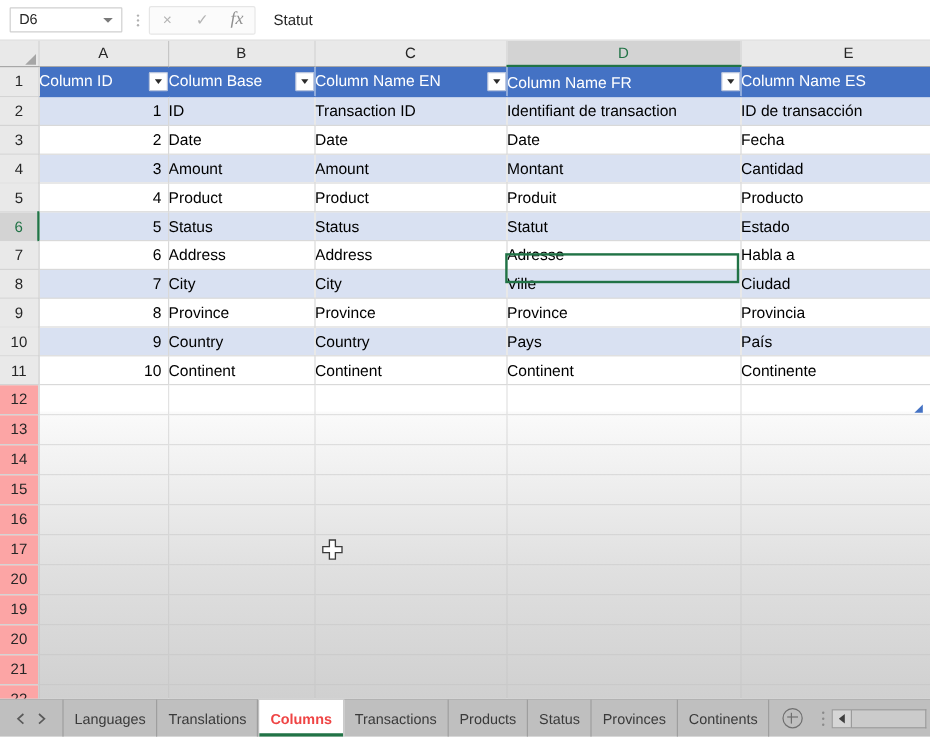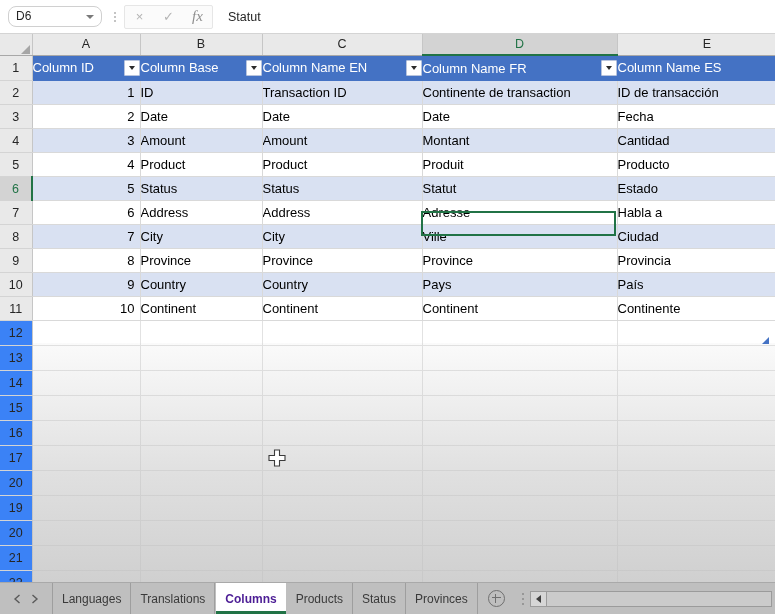--- a/index.html
+++ b/index.html
@@ -24,21 +24,21 @@
     box-sizing: border-box;
     padding: 0 2px;
     border-bottom: 1px solid #d4d4d4;
   }
   #name-box {
     width: 94px;
     height: 21px;
     margin-left: 6px;
     background: #ffffff;
     border: 1px solid #d0d0d0;
-    border-radius: 8px;
+    border-radius: 1px;
     display: flex;
     align-items: center;
     box-sizing: border-box;
     padding: 0 4px 0 7px;
   }
   #name-box-value {
     font-size: 12px;
     color: #262626;
     flex: 1;
     line-height: 19px;
@@ -228,21 +228,21 @@
     display: block;
   }
 
   
   td.empty {
     height: 24px;
     border-right: 1px solid #e2e2e2;
     border-bottom: 1px solid #e2e2e2;
     background: transparent;
   }
-  tr.emptyrow .rowhead { background: #3b82f6; }
+  tr.emptyrow .rowhead { background: #fca5a5; }
 
   
   #empty-shade {
     position: absolute;
     left: 32px;
     top: 309px;
     width: 765px;
     height: 239px;
     background: linear-gradient(to bottom, rgba(210,210,210,0.10) 0%, rgba(198,198,198,0.55) 55%, rgba(192,192,192,0.75) 100%);
     pointer-events: none;
@@ -305,21 +305,21 @@
     display: flex;
     align-items: center;
     font-size: 12px;
     color: #3a3a3a;
     border-right: 1px solid #9e9e9e;
     background: transparent;
   }
   .tab:first-child { border-left: 1px solid #9e9e9e; }
   .tab.active {
     background: #ffffff;
-    color: #4c1d95;
+    color: #ef4444;
     font-weight: bold;
     border-right: 1px solid #bfbfbf;
     border-left: 1px solid #bfbfbf;
     box-shadow: inset 0 -3px 0 0 #217346;
   }
   #add-sheet {
     width: 38px;
     display: flex;
     align-items: center;
     justify-content: center;
@@ -455,21 +455,21 @@
             <div class="thead-inner">
               <span class="thead-label">Column Name ES</span>
             </div>
           </td>
         </tr>
         <tr>
           <td class="rowhead">2</td>
           <td class="cell band num">1</td>
           <td class="cell band">ID</td>
           <td class="cell band">Transaction ID</td>
-          <td class="cell band">Continente de transaction</td>
+          <td class="cell band">Identifiant de transaction</td>
           <td class="cell band">ID de transacción</td>
           <td class="cell band"></td>
         </tr>
         <tr>
           <td class="rowhead">3</td>
           <td class="cell num">2</td>
           <td class="cell">Date</td>
           <td class="cell">Date</td>
           <td class="cell">Date</td>
           <td class="cell">Fecha</td>
@@ -664,23 +664,25 @@
       <path d="M6.5 1 L2 5 L6.5 9" fill="none" stroke="#5a5a5a" stroke-width="1.4"></path>
     </svg>
     <svg width="9" height="10" viewBox="0 0 9 10">
       <path d="M2.5 1 L7 5 L2.5 9" fill="none" stroke="#5a5a5a" stroke-width="1.4"></path>
     </svg>
   </div>
   <div class="tabs-scroll" id="tabs-scroll">
       <div class="tab">Languages</div>
       <div class="tab">Translations</div>
       <div class="tab active">Columns</div>
+      <div class="tab">Transactions</div>
       <div class="tab">Products</div>
       <div class="tab">Status</div>
       <div class="tab">Provinces</div>
+      <div class="tab">Continents</div>
     </div>
   <div id="add-sheet">
     <div id="add-circle"></div>
   </div>
   <div id="tab-split">
       <i></i>
       <i></i>
       <i></i>
     </div>
   <div id="hscroll">

